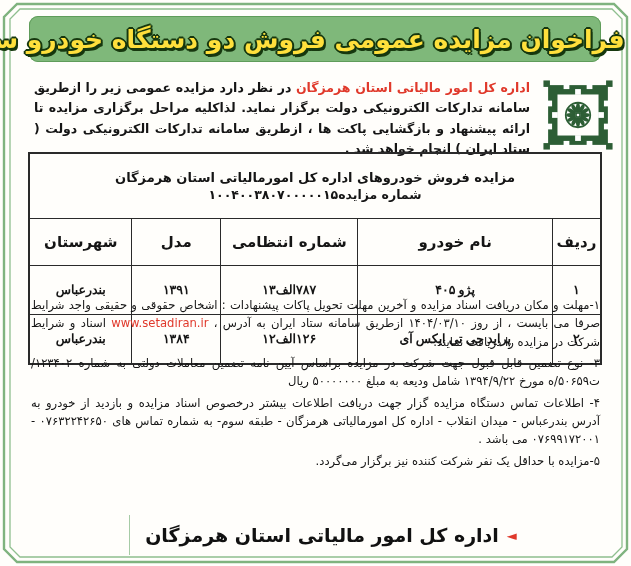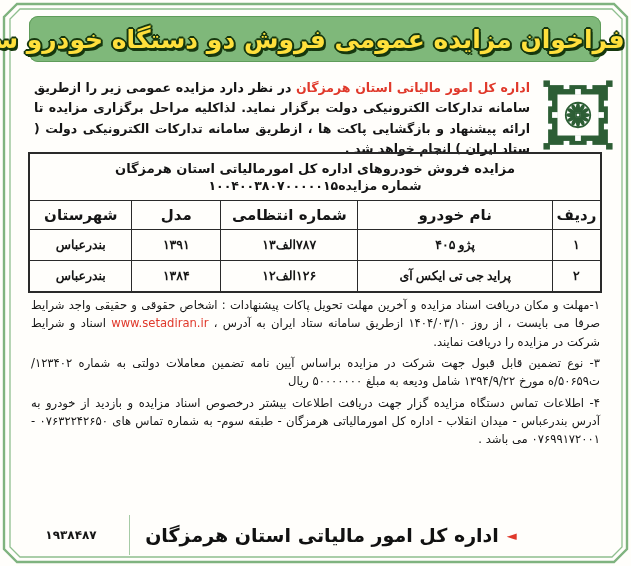--- a/index.html
+++ b/index.html
@@ -38,21 +38,21 @@
   .intro .lead{color:#e0392b;}
 
   
   .vehicle-table{
     position:absolute;top:152px;left:28px;width:574px;
     border-collapse:collapse;direction:rtl;color:#151515;
     table-layout:fixed;
   }
   .vehicle-table td,.vehicle-table th{
     border:1px solid #2a2a2a;font-weight:bold;text-align:center;
-    padding:0 2px;
+    padding:9px 2px;
   }
   .vehicle-table{border:2px solid #2a2a2a;}
   .caption-cell{height:46px;}
   .caption-line1{font-size:13px;}
   .caption-line2{font-size:12.5px;margin-top:2px;}
   .head-row th{height:28px;font-size:15px;}
   .data-row td{height:30px;font-size:12.5px;font-family:Liberation Serif, serif;}
 
   
   .terms{
@@ -175,24 +175,24 @@
     <td>۱۳۸۴</td>
     <td>بندرعباس</td>
   </tr>
   </tbody>
 </table>
 
 <div class="terms">
   <p><span>۱-مهلت و مکان دریافت اسناد مزایده و آخرین مهلت تحویل پاکات پیشنهادات : اشخاص حقوقی و حقیقی واجد شرایط صرفا می بایست ، از روز ۱۴۰۴/۰۳/۱۰ ازطریق سامانه ستاد ایران به آدرس ، </span><span class="url">www.setadiran.ir</span><span> اسناد و شرایط شرکت در مزایده را دریافت نمایند.</span></p>
   <p>۳- نوع تضمین قابل قبول جهت شرکت در مزایده براساس آیین نامه تضمین معاملات دولتی به شماره ۱۲۳۴۰۲/ت۵۰۶۵۹/ه مورخ ۱۳۹۴/۹/۲۲ شامل ودیعه به مبلغ ۵۰۰۰۰۰۰۰ ریال</p>
   <p>۴- اطلاعات تماس دستگاه مزایده گزار جهت دریافت اطلاعات بیشتر درخصوص اسناد مزایده و بازدید از خودرو به آدرس بندرعباس - میدان انقلاب - اداره کل امورمالیاتی هرمزگان - طبقه سوم- به شماره تماس های ۰۷۶۳۲۲۴۲۶۵۰ - ۰۷۶۹۹۱۷۲۰۰۱ می باشد .</p>
+  <p>۵-مزایده با حداقل یک نفر شرکت کننده نیز برگزار می‌گردد.</p>
 </div>
 
 <div class="footer">
   <div class="ad-id">
-    <div class="val">۱۹۳۸۴۸۷</div>
   </div>
   <div class="footer-divider"></div>
   <div class="signature">
     <span class="tri">◄</span>
     <span>اداره کل امور مالیاتی استان هرمزگان</span>
   </div>
 </div>
 
 </body></html>

